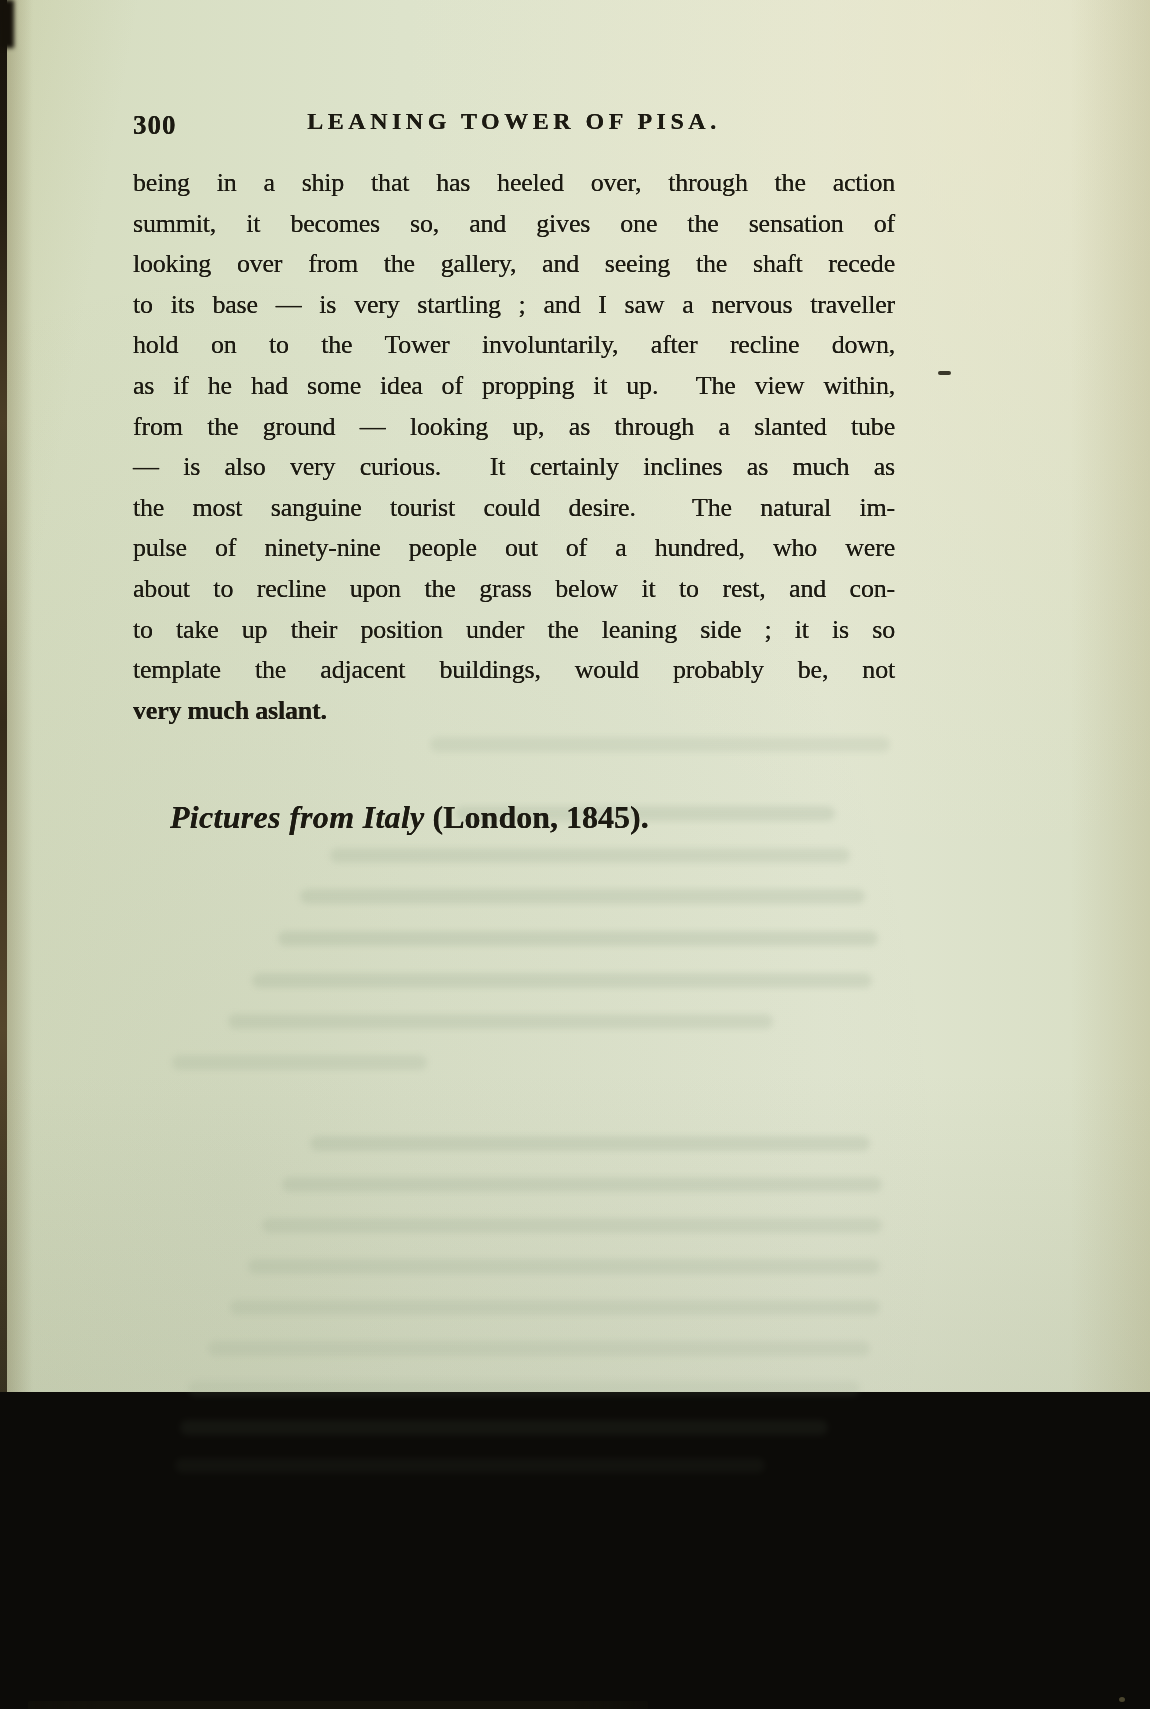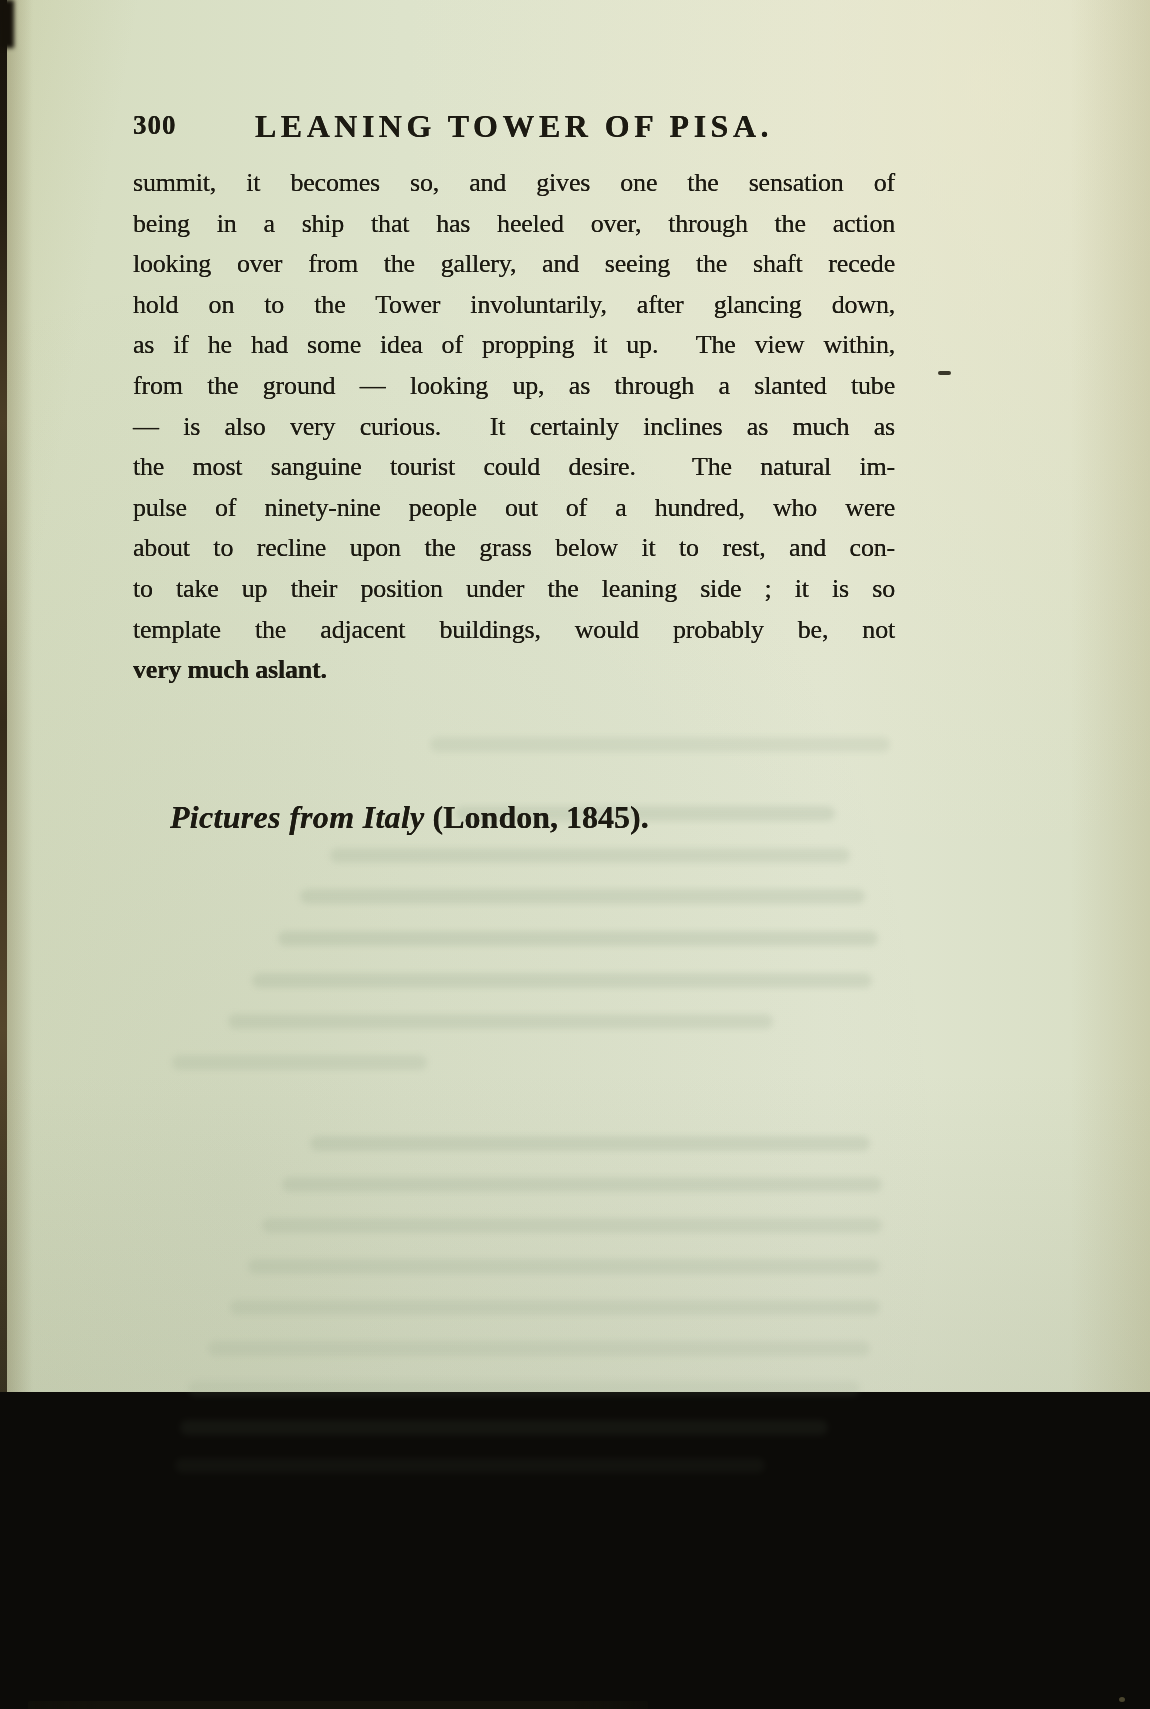--- a/index.html
+++ b/index.html
@@ -60,21 +60,21 @@
     position: absolute; left: 133px; top: 108px; width: 762px; height: 36px;
   }
   .page-number {
     position: absolute; left: 0; top: 2px;
     font-size: 27px; font-weight: 700; letter-spacing: 1px;
     text-shadow: 0 0 0.5px currentColor;
   }
   .running-head {
     position: absolute; left: 0; top: 0; width: 100%;
     text-align: center;
-    font-size: 32px; font-weight: 700; letter-spacing: 4.5px;
+    font-size: 24px; font-weight: 700; letter-spacing: 4.5px;
     text-shadow: 0 0 0.6px currentColor;
   }
 
   .body-text {
     position: absolute; left: 133px; top: 163px; width: 762px;
   }
   .line {
     height: 40.6px; line-height: 40.6px;
     font-size: 26px; letter-spacing: -0.2px;
     text-align: justify; text-align-last: justify; text-justify: inter-word;
@@ -146,24 +146,25 @@
   <div class="ghost g14"></div>
   <div class="ghost g15"></div>
   <div class="ghost g16"></div>
 
   <div class="masthead">
     <div class="page-number">300</div>
     <div class="running-head">LEANING TOWER OF PISA.</div>
   </div>
 
   <div class="body-text">
+    <div class="line">being in a ship that has heeled over, through the action</div>
     <div class="line">summit, it becomes so, and gives one the sensation of</div>
-    <div class="line">being in a ship that has heeled over, through the action</div>
     <div class="line">looking over from the gallery, and seeing the shaft recede</div>
-    <div class="line">hold on to the Tower involuntarily, after glancing down,</div>
+    <div class="line">to its base — is very startling ; and I saw a nervous traveller</div>
+    <div class="line">hold on to the Tower involuntarily, after recline down,</div>
     <div class="line">as if he had some idea of propping it up.&nbsp; The view within,</div>
     <div class="line">from the ground — looking up, as through a slanted tube</div>
     <div class="line">— is also very curious.&nbsp; It certainly inclines as much as</div>
     <div class="line">the most sanguine tourist could desire.&nbsp; The natural im-</div>
     <div class="line">pulse of ninety-nine people out of a hundred, who were</div>
     <div class="line">about to recline upon the grass below it to rest, and con-</div>
     <div class="line">to take up their position under the leaning side ; it is so</div>
     <div class="line">template the adjacent buildings, would probably be, not</div>
     <div class="line last">very much aslant.</div>
   </div>

